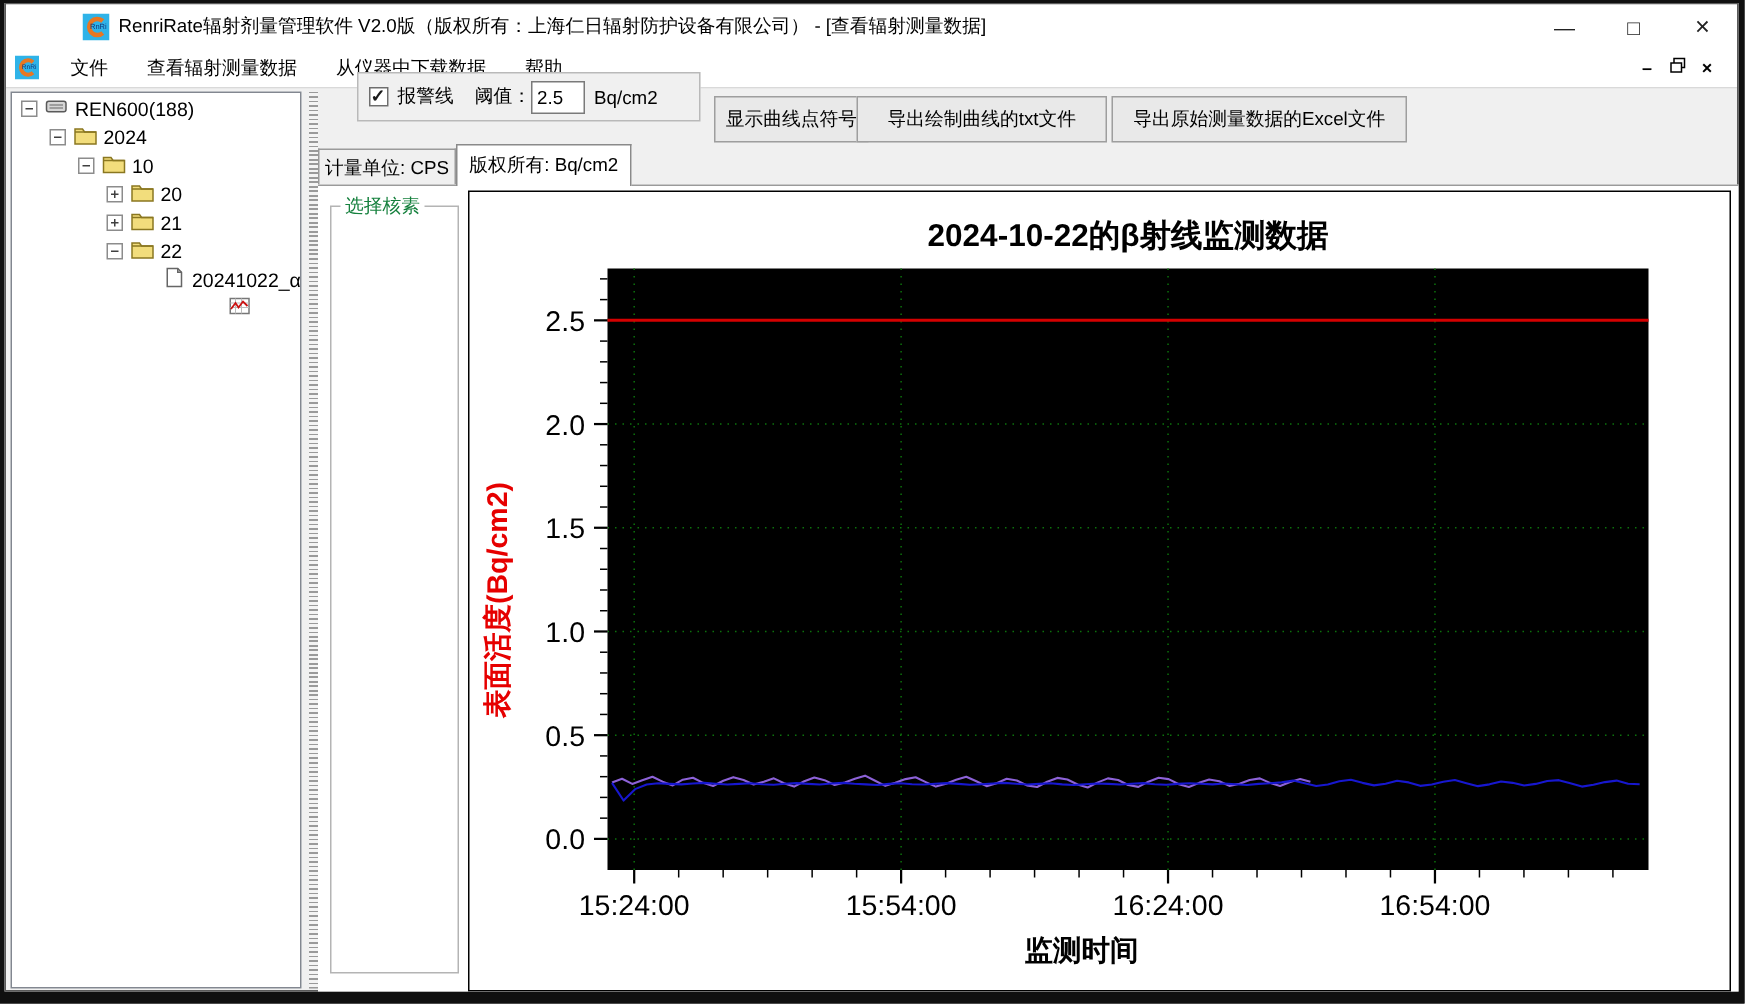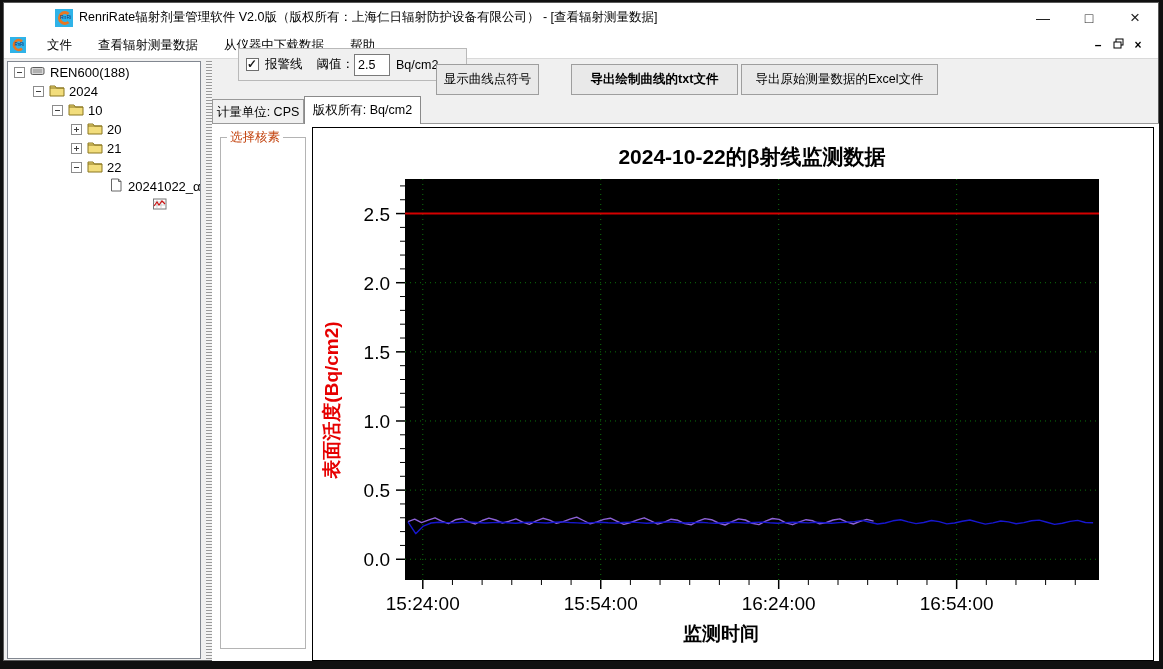--- a/index.html
+++ b/index.html
@@ -45,38 +45,38 @@
   .thresh-box { position:absolute; left:210px; top:45px; width:229px; height:33px;
                 border:1px solid #b9b9b9; display:flex; align-items:center; background:#f0f0f0;margin-left:24px; }
   .cb { width:13px; height:13px; background:#fff; border:1px solid #6e6e6e; position:relative; flex:0 0 auto; }
   .cb.checked::after { content:"\2713"; position:absolute; left:0px; top:-2px; font-size:12px; font-weight:bold; color:#1a1a1a; }
   .thresh-box .cb { margin-left:7px; }
   .lbl { font-size:12.5px; color:#000; }
   .thresh-input { width:36px; height:22px; border:1px solid #7a7a7a; background:#fff; font-size:12.5px;
                   padding:0 3px; font-family:"Liberation Sans",sans-serif; }
   .toolbtn { position:absolute; top:61px; height:31px; background:#e9e9e9; border:1px solid #9e9e9e;
              font-size:12.5px; color:#000; text-align:center; font-family:"Liberation Sans",sans-serif; }
-  .btn-0 { left:432px; width:103px; }
-  .btn-1 { left:567px; width:167px;font-weight:bold; }
+  .btn-0 { left:472px; width:103px; }
+  .btn-1 { left:567px; width:167px; }
   .btn-2 { left:737px; width:197px; }
 
   
   .tab { position:absolute; font-size:12.5px; text-align:center; color:#000; }
   .tab.inactive { left:208px; top:96px; width:92px; height:24px; line-height:24px;
                   background:#f0f0f0; border:1px solid #9a9a9a; border-bottom:none; }
   .tab.active { left:300px; top:93px; width:117px; height:28px; line-height:27px;
                 background:#fff; border:1px solid #8a8a8a; border-bottom:none; z-index:3; }
   .tabpage { position:absolute; left:208px; top:120px; width:947px; height:538px;
              background:#fff; border-top:1px solid #9a9a9a; z-index:1; }
 
   
   .groupbox { position:absolute; left:216px; top:134px; width:86px; height:512px;
               border:1px solid #b4b4b4; z-index:2; }
   .groupbox .gb-title { position:absolute; top:-9px; left:6px; background:#fff; padding:0 3px;
-                        font-size:12.5px; color:#c2410c; }
+                        font-size:12.5px; color:#15803d; }
   .nuclide-row { display:flex; align-items:center; margin:14px 0 0 5px; }
   .nuclide-row .lbl { margin-left:5px; font-size:12px; }
 
   
   .chart-panel { position:absolute; left:308px; top:124px; width:842px; height:534px;
                  background:#fff; border:1px solid #000; z-index:2; }
   .chart-panel svg { position:absolute; left:0; top:0; }
   .c-title { font-size:21px; font-weight:bold; fill:#000; text-anchor:middle;
              font-family:"Liberation Sans",sans-serif; }
   .c-xlabel { font-size:19px; font-weight:bold; fill:#000; text-anchor:middle;

